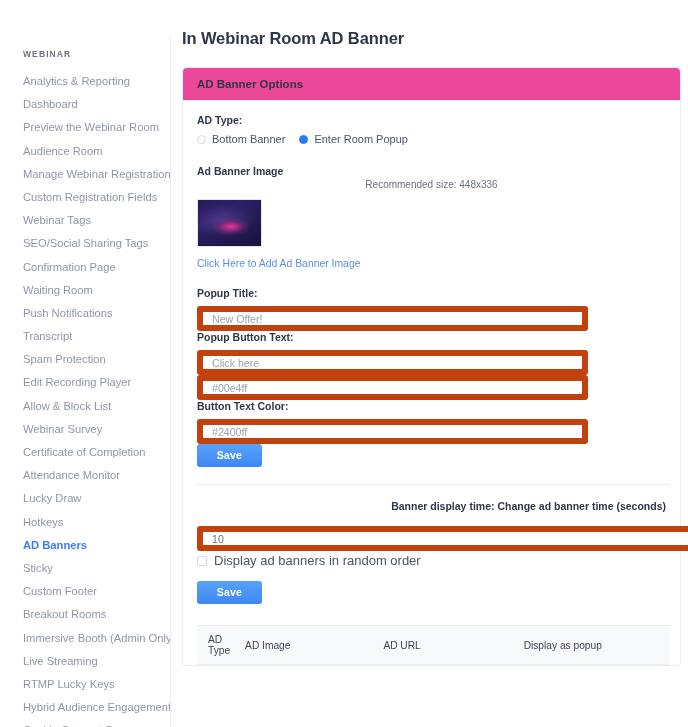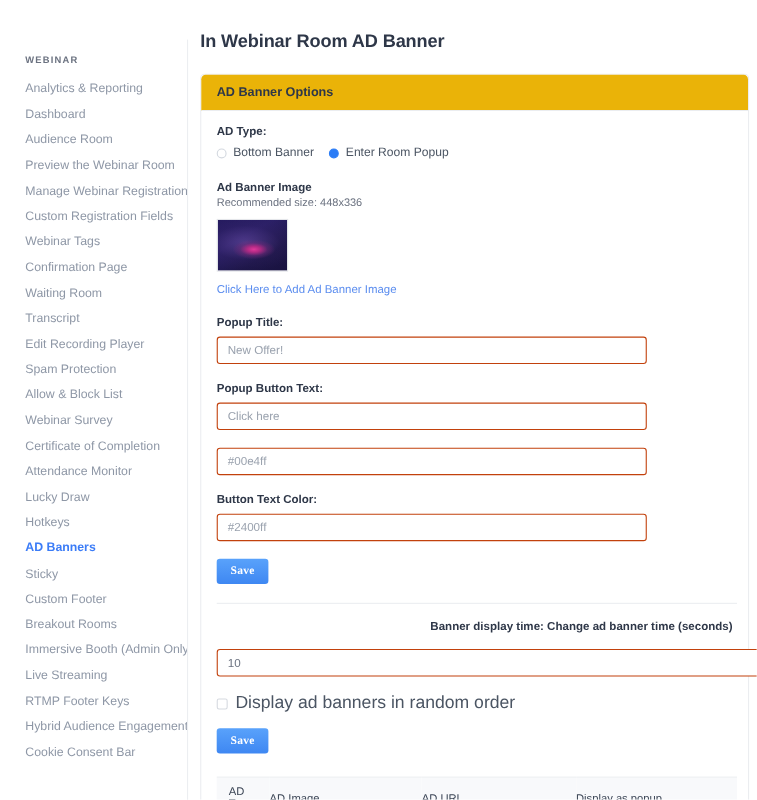--- a/index.html
+++ b/index.html
@@ -71,21 +71,21 @@
   }
 
   .card {
     margin-top: 19px;
     border: 1px solid #ebedf0;
     border-radius: 4px;
     background: #ffffff;
     overflow: visible;
   }
   .card-header {
-    background: #eab308;
+    background: #ec4899;
     border-bottom: 1px solid #ebedf0;
     border-radius: 4px 4px 0 0;
     padding: 10px 14px;
     font-size: 11.5px;
     font-weight: 700;
     color: #2e3748;
   }
   .card-body {
     padding: 13px 14px 0 14px;
   }
@@ -94,20 +94,21 @@
     font-size: 10.5px;
     font-weight: 700;
     color: #2e3748;
     margin: 0 0 7px 0;
   }
   .sub-note {
     font-size: 10px;
     color: #6b7280;
     margin: 2px 0 0 0;
     font-weight: 400;
+    text-align: center;
   }
 
   
   .radio-row {
     display: flex;
     align-items: center;
     gap: 6px;
     margin-bottom: 20px;
   }
   .radio {
@@ -149,43 +150,42 @@
     color: #5b8def;
     text-decoration: none;
     cursor: pointer;
   }
 
   
   .text-input {
     display: block;
     width: 391px;
     height: 25px;
-    border: 1px solid #c2410c;
+    border: 6px solid #c2410c;
     border-radius: 3px;
     background: #ffffff;
     font-family: "Liberation Sans", sans-serif;
     font-size: 10.6px;
     color: #6b7280;
     padding: 0 9px;
     outline: none;
-    margin-bottom: 16px;
   }
   .text-input::placeholder { color: #9aa2ae; }
   .text-input.wide { width: 534px; }
 
   .btn-save {
     display: inline-block;
     border: none;
     border-radius: 3px;
     background: linear-gradient(180deg, #59a2fb 0%, #3e87f2 100%);
     color: #ffffff;
-    font-family: Liberation Serif, serif;
+    font-family: Liberation Sans, sans-serif;
     font-size: 10.5px;
     font-weight: 700;
-    width: 47px;
+    width: 65px;
     height: 23px;
     line-height: 23px;
     text-align: center;
     padding: 0;
     cursor: pointer;
     letter-spacing: 0.2px;
   }
 
   .divider {
     height: 1px;
@@ -211,21 +211,21 @@
   }
   .checkbox {
     width: 10px; height: 10px;
     border: 1px solid #d6dae0;
     border-radius: 2px;
     background: #ffffff;
     flex: 0 0 auto;
     cursor: pointer;
   }
   .check-label {
-    font-size: 16px;
+    font-size: 13px;
     color: #4b5563;
     cursor: pointer;
   }
 
   
   .table {
     width: 473px;
     margin-top: 21px;
     border-collapse: collapse;
     border-top: 1px solid #eceef1;
@@ -247,43 +247,45 @@
 </head>
 <body>
 
 <div class="app">
 
   <nav class="sidebar">
     <div class="sidebar-title">WEBINAR</div>
     <ul class="nav">
       <li class="nav-item">Analytics &amp; Reporting</li>
       <li class="nav-item">Dashboard</li>
+      <li class="nav-item">Preview the Webinar Room</li>
       <li class="nav-item">Audience Room</li>
-      <li class="nav-item">Preview the Webinar Room</li>
       <li class="nav-item">Manage Webinar Registrations</li>
       <li class="nav-item">Custom Registration Fields</li>
       <li class="nav-item">Webinar Tags</li>
+      <li class="nav-item">SEO/Social Sharing Tags</li>
       <li class="nav-item">Confirmation Page</li>
       <li class="nav-item">Waiting Room</li>
+      <li class="nav-item">Push Notifications</li>
       <li class="nav-item">Transcript</li>
+      <li class="nav-item">Spam Protection</li>
       <li class="nav-item">Edit Recording Player</li>
-      <li class="nav-item">Spam Protection</li>
       <li class="nav-item">Allow &amp; Block List</li>
       <li class="nav-item">Webinar Survey</li>
       <li class="nav-item">Certificate of Completion</li>
       <li class="nav-item">Attendance Monitor</li>
       <li class="nav-item">Lucky Draw</li>
       <li class="nav-item">Hotkeys</li>
       <li class="nav-item active">AD Banners</li>
       <li class="nav-item">Sticky</li>
       <li class="nav-item">Custom Footer</li>
       <li class="nav-item">Breakout Rooms</li>
       <li class="nav-item">Immersive Booth (Admin Only)</li>
       <li class="nav-item">Live Streaming</li>
-      <li class="nav-item">RTMP Footer Keys</li>
+      <li class="nav-item">RTMP Lucky Keys</li>
       <li class="nav-item">Hybrid Audience Engagement</li>
       <li class="nav-item">Cookie Consent Bar</li>
     </ul>
   </nav>
 
   <main class="main">
 
     <h1 class="page-title">In Webinar Room AD Banner</h1>
 
     <section class="card">

